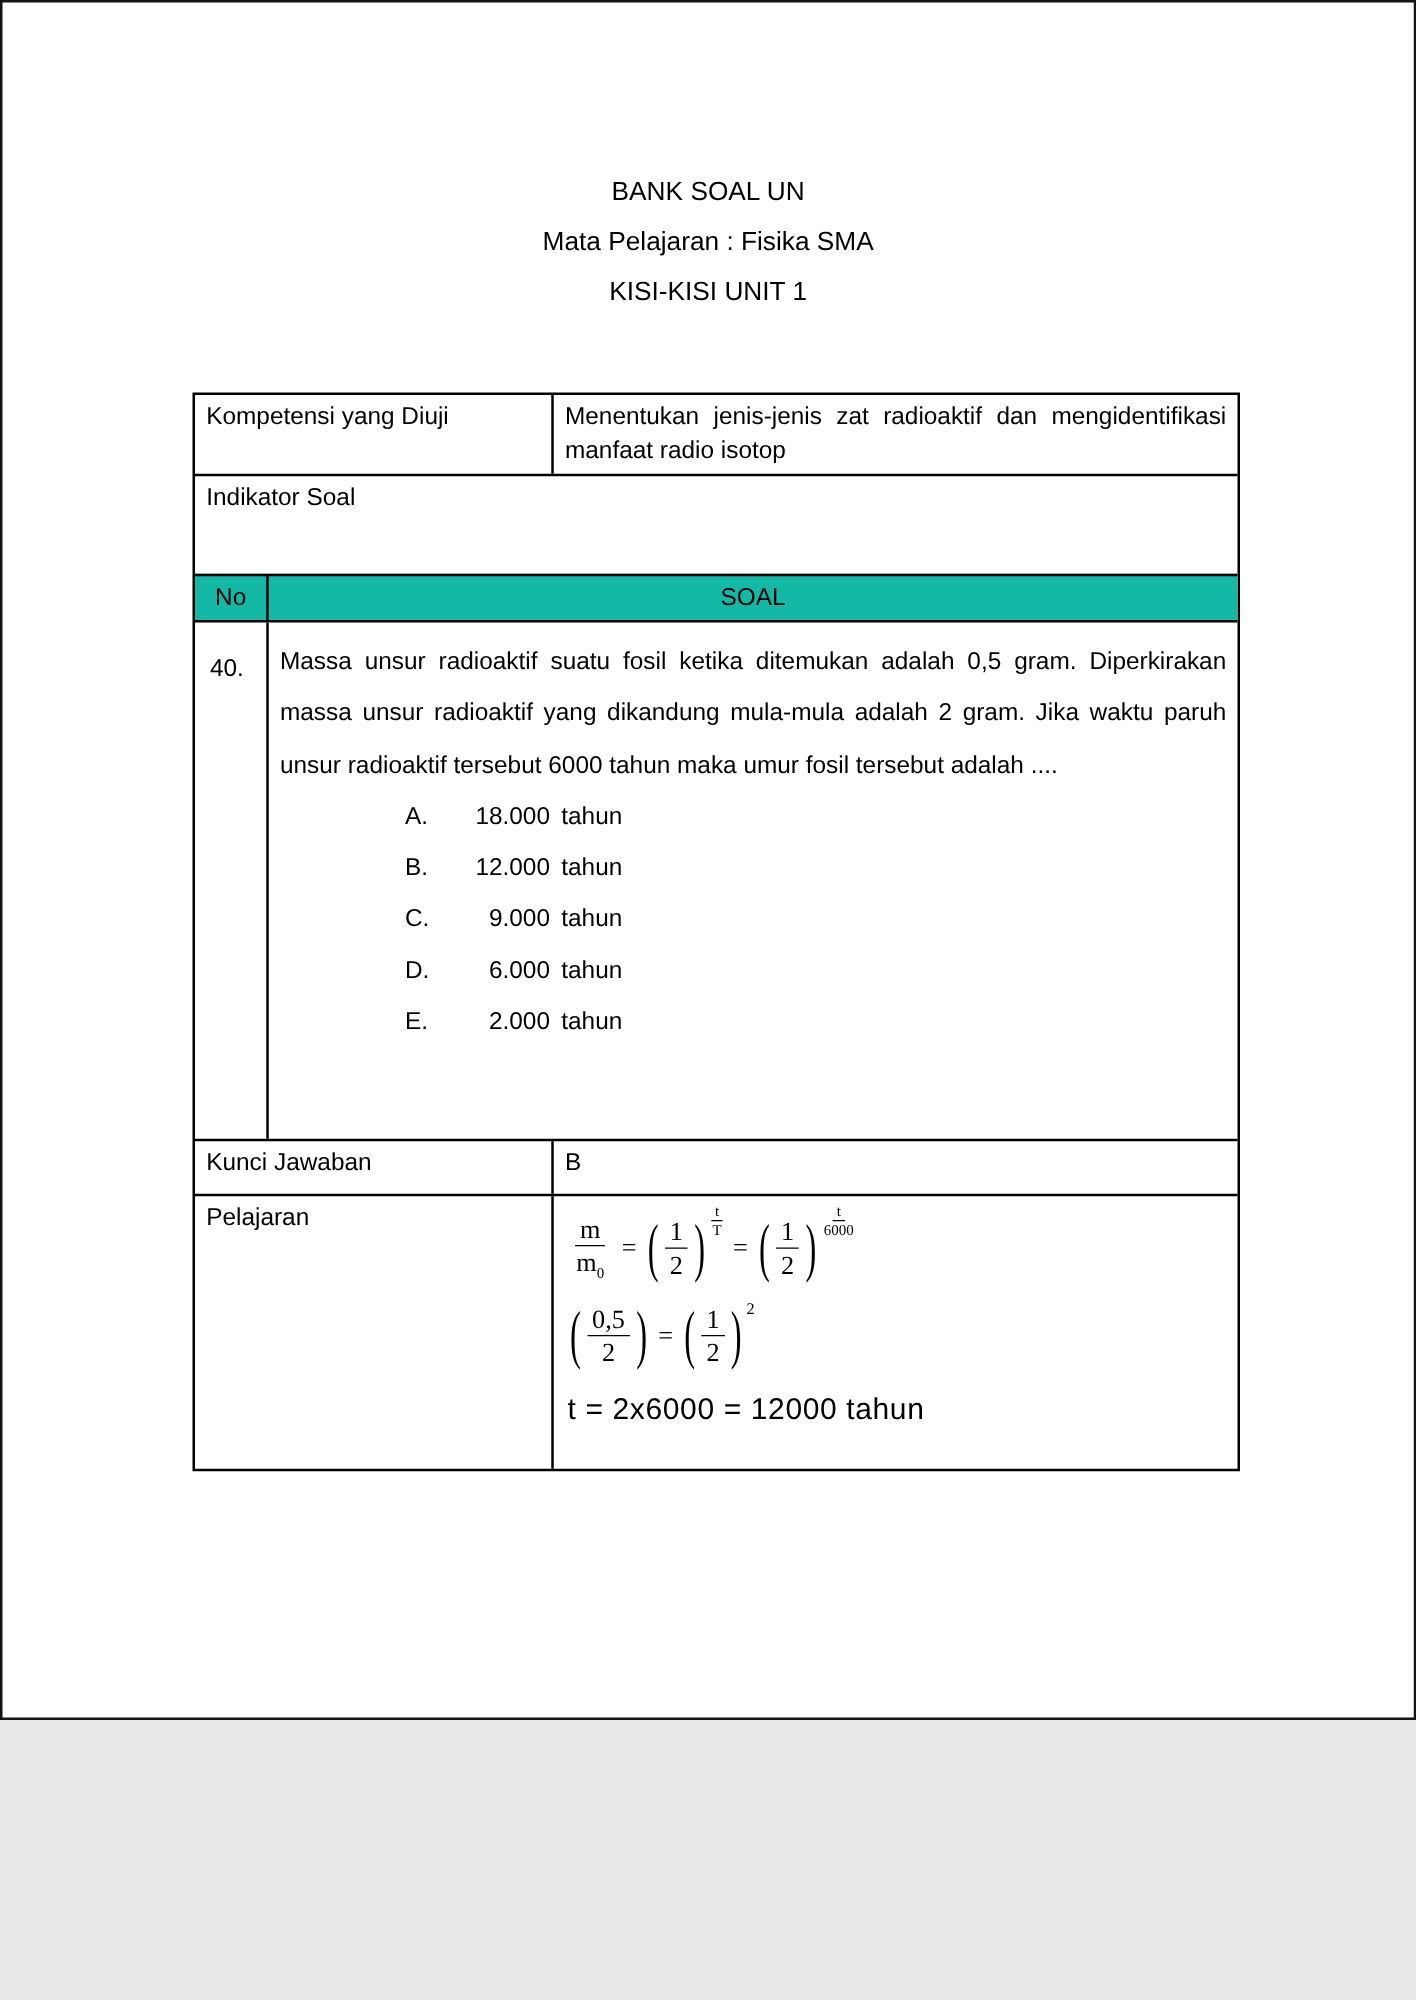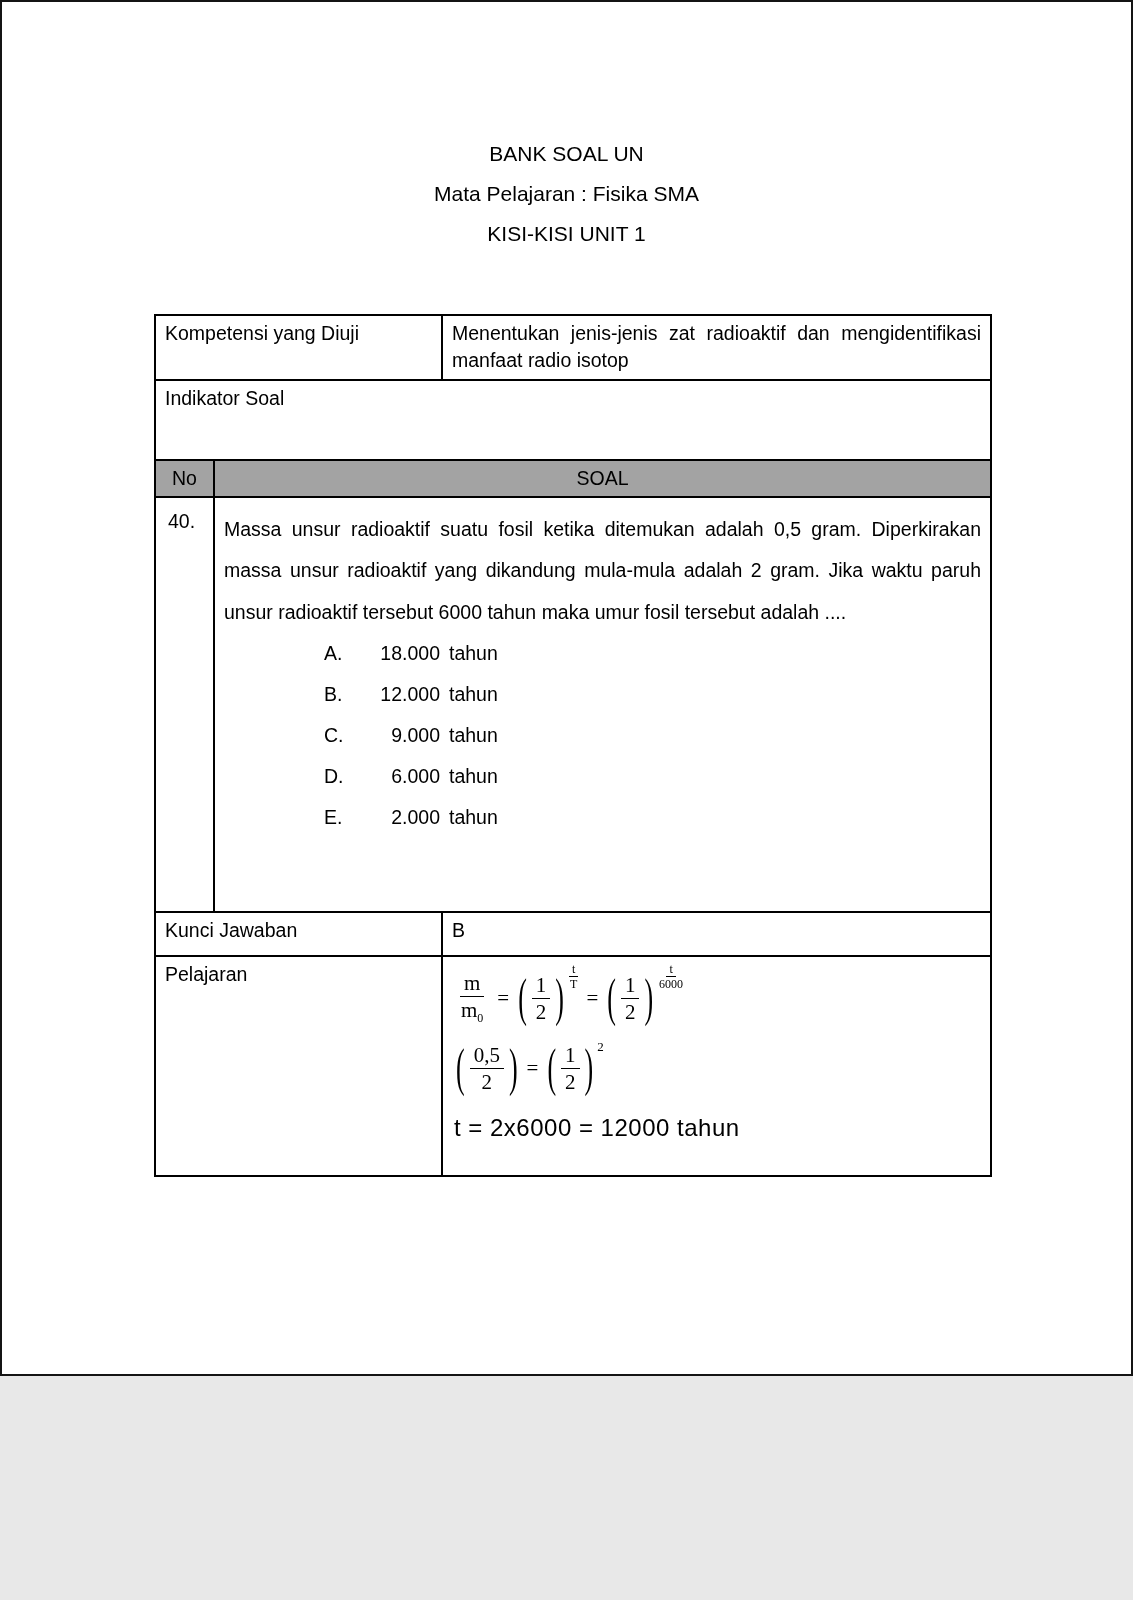--- a/index.html
+++ b/index.html
@@ -28,26 +28,26 @@
   .trow + .trow { border-top:2px solid #000; }
   .c { padding:4px 9px; font-size:19.5px; line-height:1.4; }
   .c + .c { border-left:2px solid #000; }
 
   .c-label285 { flex:0 0 285px; }
   .c-flex { flex:1 1 auto; min-width:0; }
   .row-komp { min-height:56px; }
   .row-komp .c-flex { text-align:justify; }
   .row-ind { min-height:80px; }
 
-  .row-head { background:#a3a3a3; min-height:36px; }
+  .row-head { background:#14b8a6; min-height:36px; }
   .c-no { flex:0 0 57px; text-align:center; }
   .row-head .c-flex { text-align:center; }
 
   .row-q { min-height:415px; }
-  .row-q .c-no { text-align:left; padding-left:12px; padding-top:10px; }
+  .row-q .c-no { text-align:left; padding-left:12px; padding-top:24px; }
   .q-text { text-align:justify; line-height:41.5px; padding-top:7px; }
   .options { margin-top:0; margin-left:100px; }
   .option { display:flex; line-height:41px; }
   .opt-letter { width:54px; }
   .opt-num { width:62px; text-align:right; }
   .opt-unit { margin-left:9px; }
 
   .row-kunci { min-height:44px; }
   .row-penj { min-height:220px; }
   .penj-body { padding-top:8px; }

